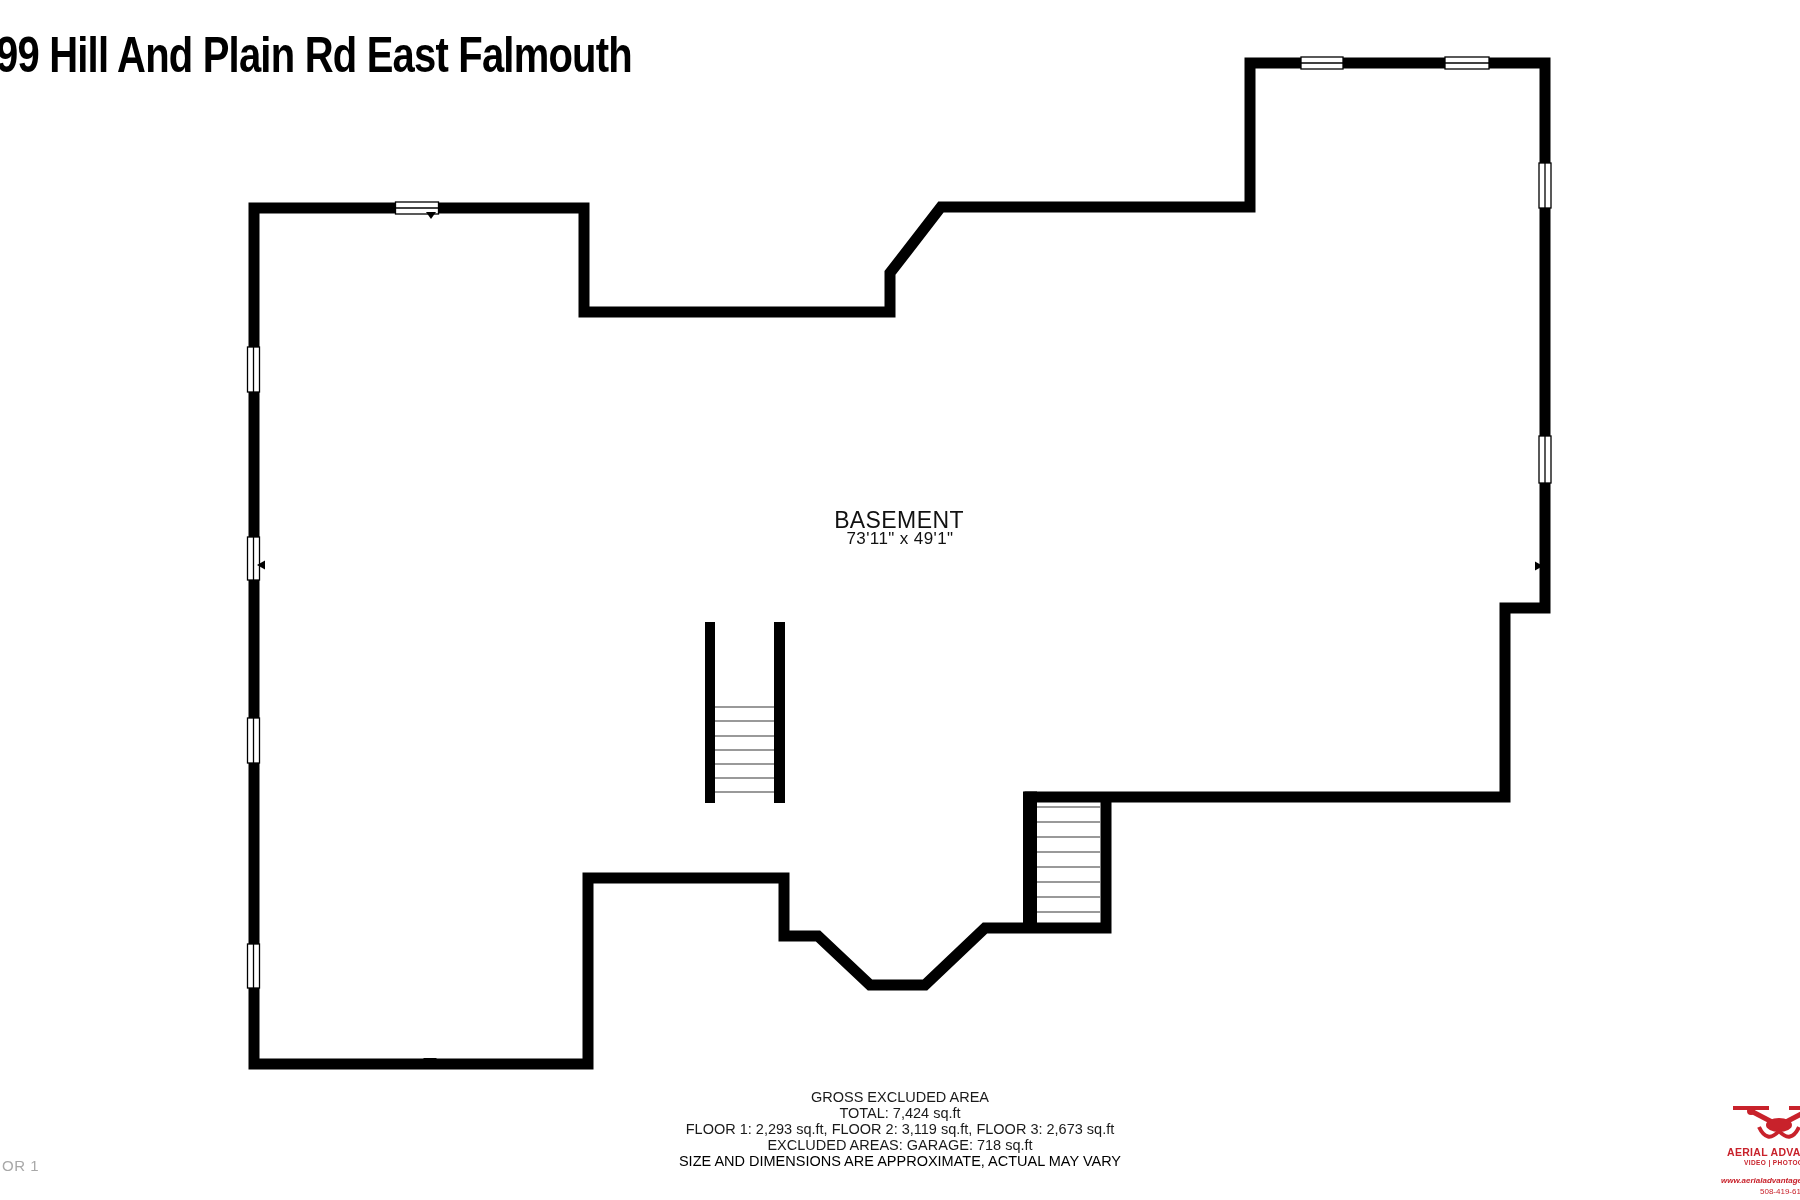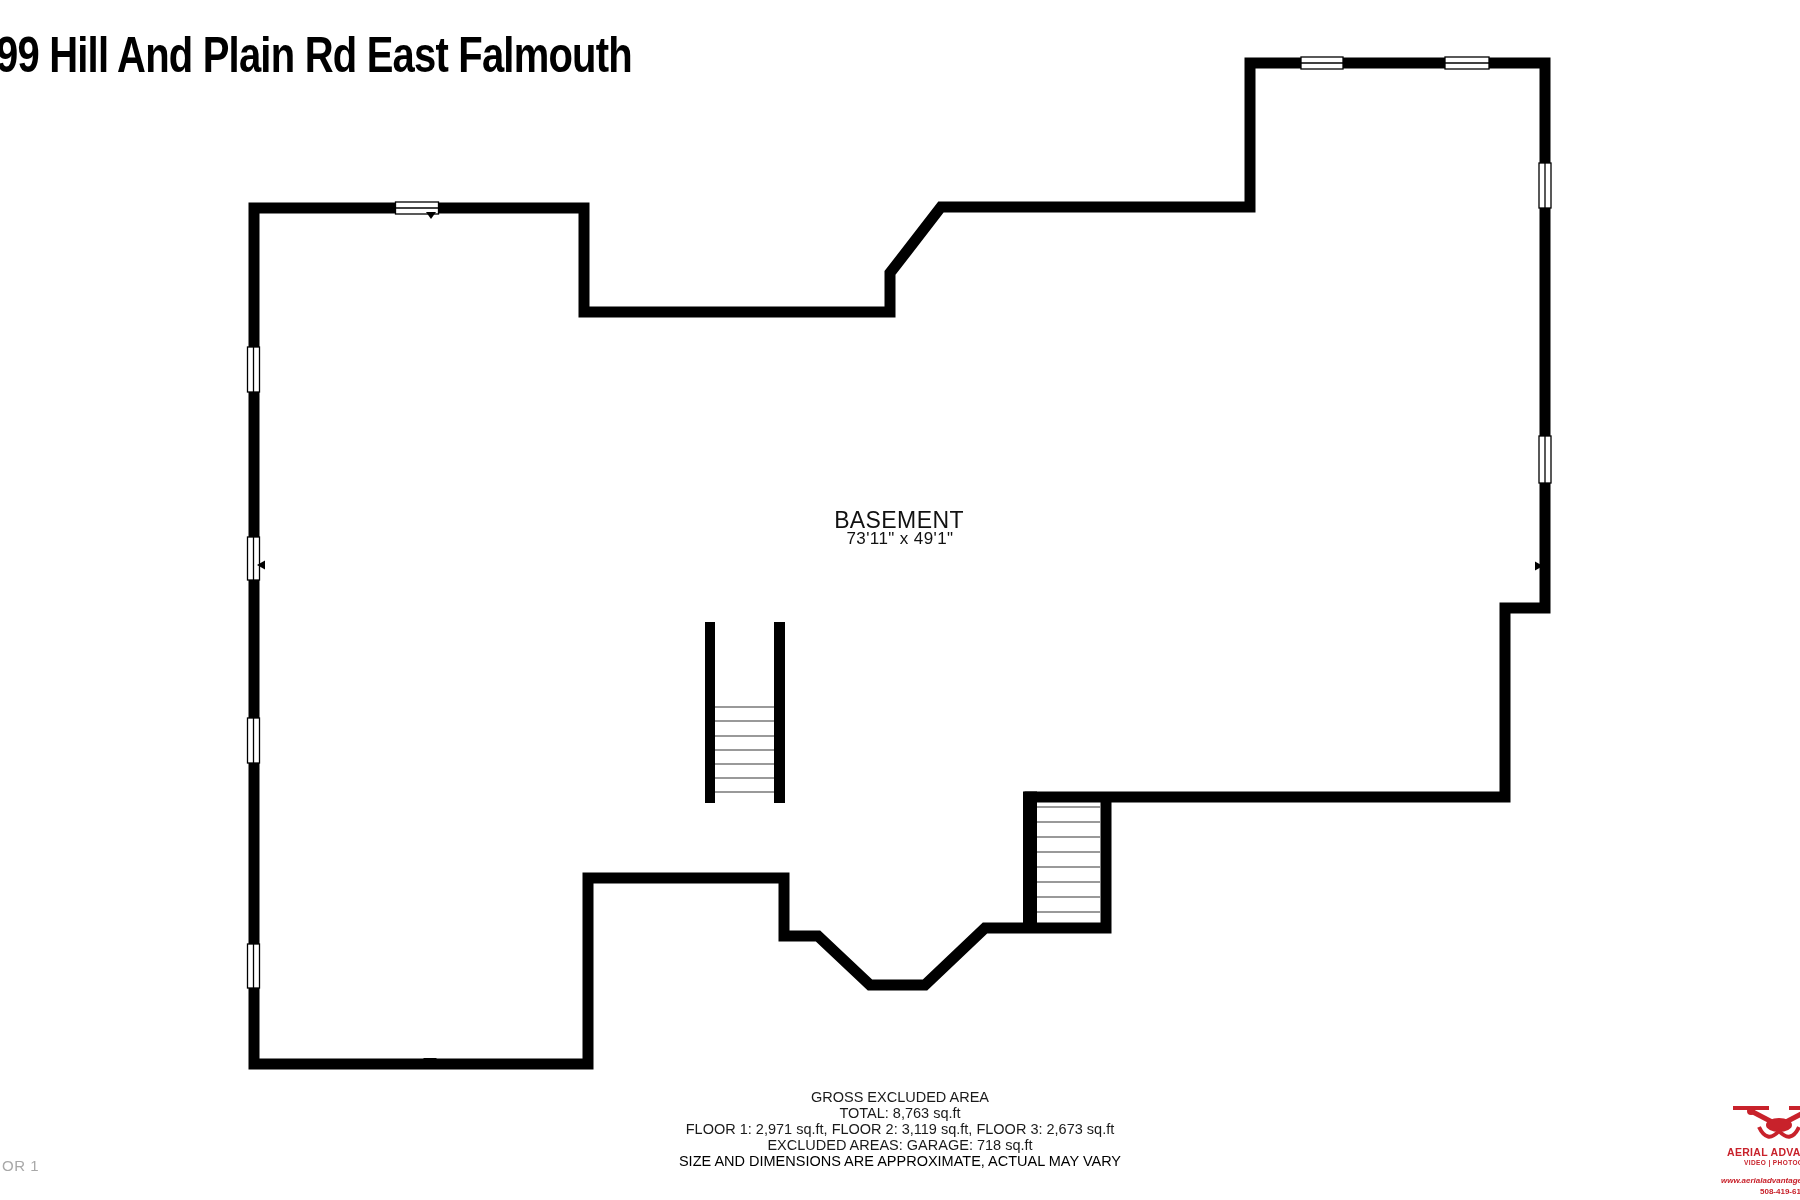--- a/index.html
+++ b/index.html
@@ -33,21 +33,21 @@
   }
   .footer-block .muted{color:#000000;}
   .floor-label{
     left:2px;top:1157px;font-size:15px;color:#a8a8a8;letter-spacing:0.5px;
     white-space:nowrap;
     text-align:right;
   }
   .logo-company{left:1727px;top:1146px;font-size:10.5px;font-weight:700;color:#c8222b;letter-spacing:0.3px;white-space:nowrap;}
   .logo-tagline{left:1744px;top:1159px;font-size:6.5px;font-weight:700;color:#c8222b;letter-spacing:0.4px;white-space:nowrap;}
   .logo-web{left:1721px;top:1176px;font-size:8px;font-weight:700;color:#c8222b;font-style:italic;white-space:nowrap;}
-  .logo-phone{left:1760px;top:1187px;font-size:8px;font-weight:700;color:#c8222b;white-space:nowrap;}
+  .logo-phone{left:1760px;top:1187px;font-size:8px;font-weight:400;color:#c8222b;white-space:nowrap;}
 </style>
 </head>
 <body>
 
 <svg id="plan-svg" width="1800" height="1200" viewBox="0 0 1800 1200">
 
   <path d="M 1030,797 L 1505,797 L 1505,608 L 1545,608 L 1545,63 L 1250,63 L 1250,207 L 941,207
            L 890,273 L 890,312 L 584,312 L 584,208 L 254,208 L 254,1064 L 588,1064 L 588,878
            L 784,878 L 784,936 L 818,936 L 870,985 L 925,985 L 985,928 L 1106,928 L 1106,797" fill="none" stroke="#000000" stroke-width="11" stroke-linejoin="miter" stroke-linecap="square"></path>
 
@@ -129,22 +129,22 @@
   </g>
 </svg>
 
 <div class="abs page-title">99 Hill And Plain Rd East Falmouth</div>
 
 <div class="abs room-label">BASEMENT</div>
 <div class="abs room-dims">73'11" x 49'1"</div>
 
 <div class="abs footer-block">
   <div>GROSS EXCLUDED AREA</div>
-  <div>TOTAL: 8,763 sq.ft</div>
-  <div>FLOOR 1: 2,971 sq.ft, FLOOR 2: 3,119 sq.ft, FLOOR 3: 2,673 sq.ft</div>
+  <div>TOTAL: 7,424 sq.ft</div>
+  <div>FLOOR 1: 2,293 sq.ft, FLOOR 2: 3,119 sq.ft, FLOOR 3: 2,673 sq.ft</div>
   <div>EXCLUDED AREAS: GARAGE: 718 sq.ft</div>
   <div class="muted">SIZE AND DIMENSIONS ARE APPROXIMATE, ACTUAL MAY VARY</div>
 </div>
 
 <div class="abs floor-label">OR 1</div>
 
 <svg class="abs" style="left:1729px;top:1102px;" width="100" height="44" viewBox="0 0 100 44">
   <g stroke="#c8222b" fill="#c8222b">
     <line x1="4" y1="6" x2="40" y2="6" stroke-width="4"></line>
     <line x1="60" y1="6" x2="96" y2="6" stroke-width="4"></line>

